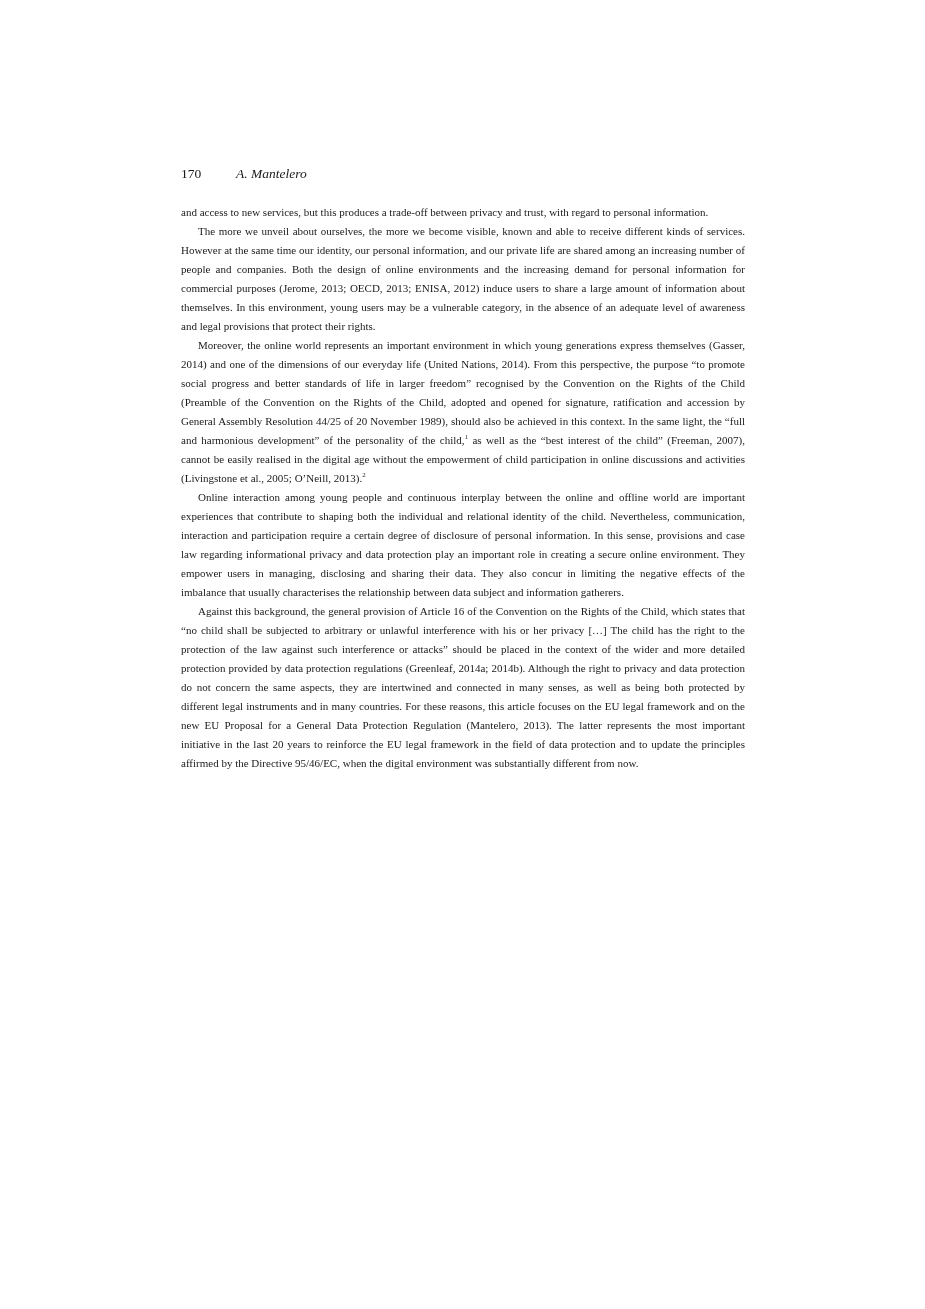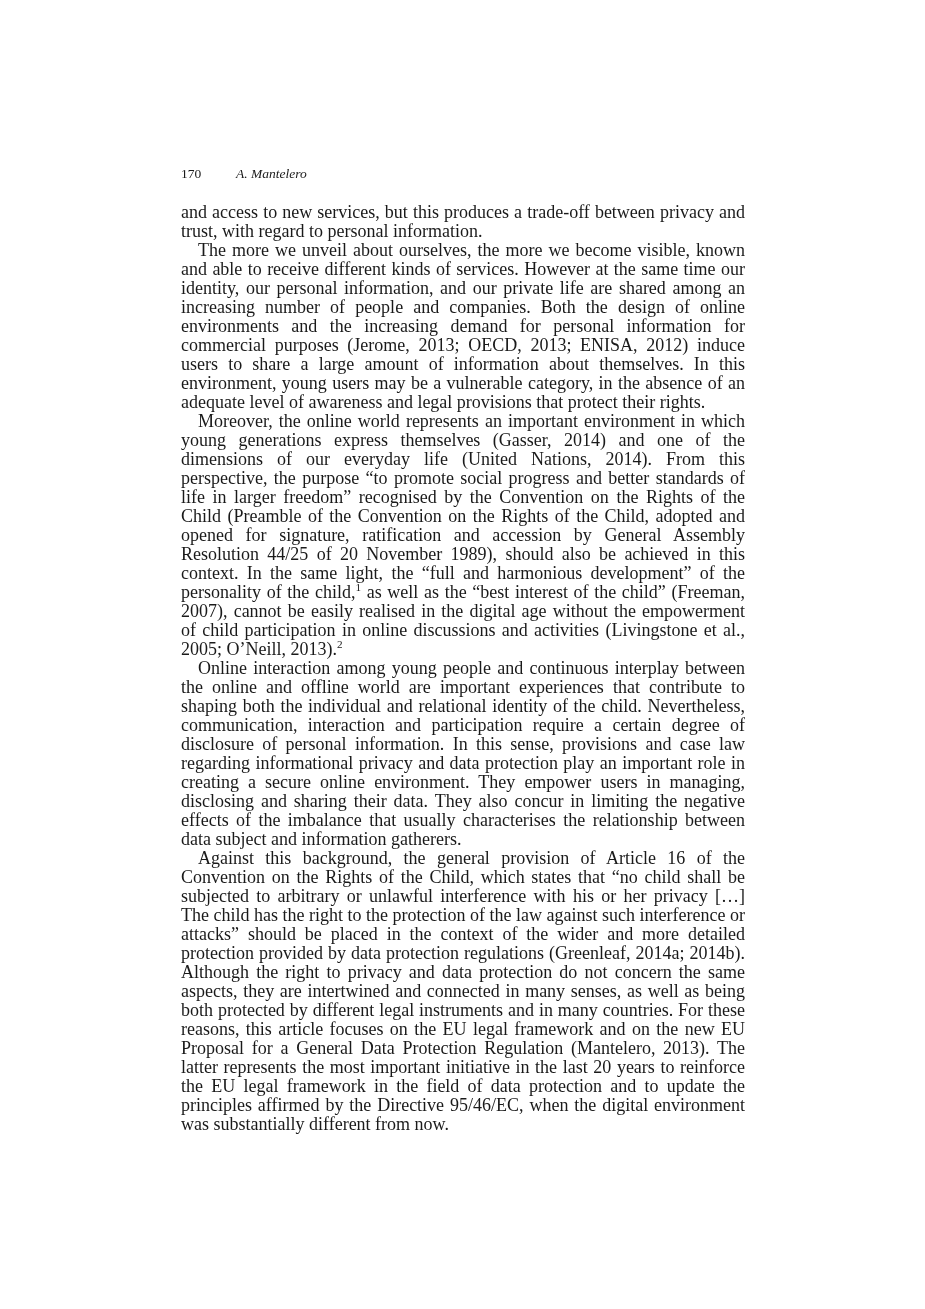--- a/index.html
+++ b/index.html
@@ -30,21 +30,21 @@
     font-style: normal;
   }
   .running-head .author {
     font-style: italic;
   }
   .body-text {
     position: absolute;
     left: 181px;
     top: 203px;
     width: 564px;
-    font-size: 18px;
+    font-size: 11px;
     line-height: 19px;
     text-align: justify;
   }
   .para {
     margin: 0;
     padding: 0;
     text-indent: 17px;
   }
   .para.no-indent {
     text-indent: 0;

